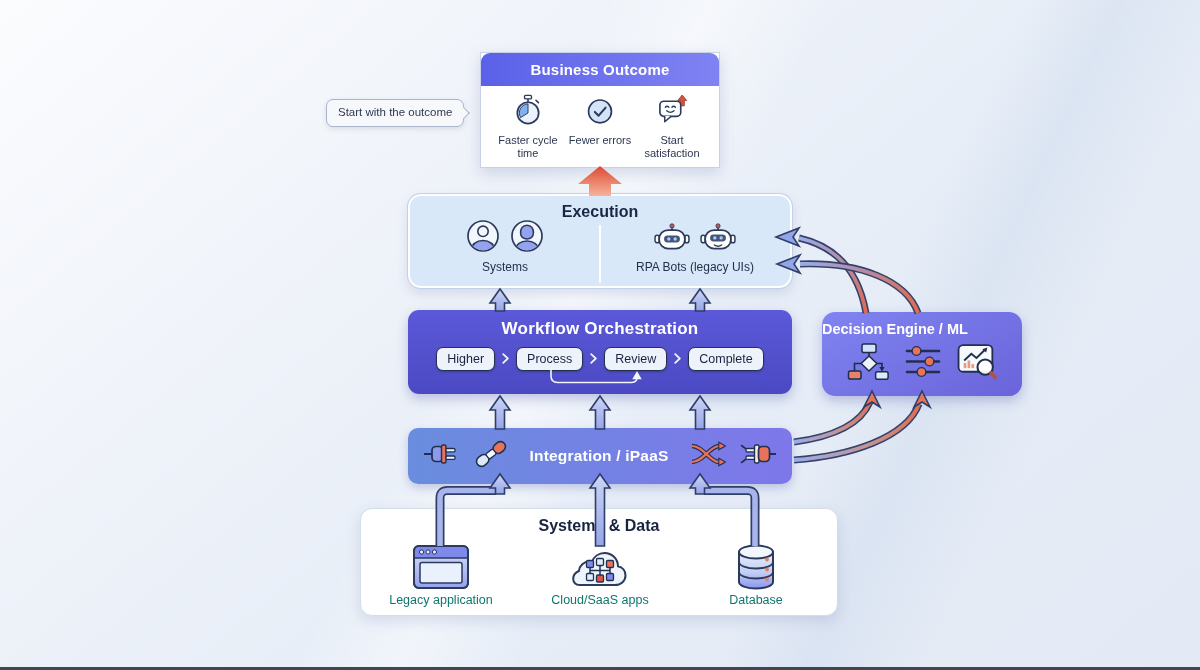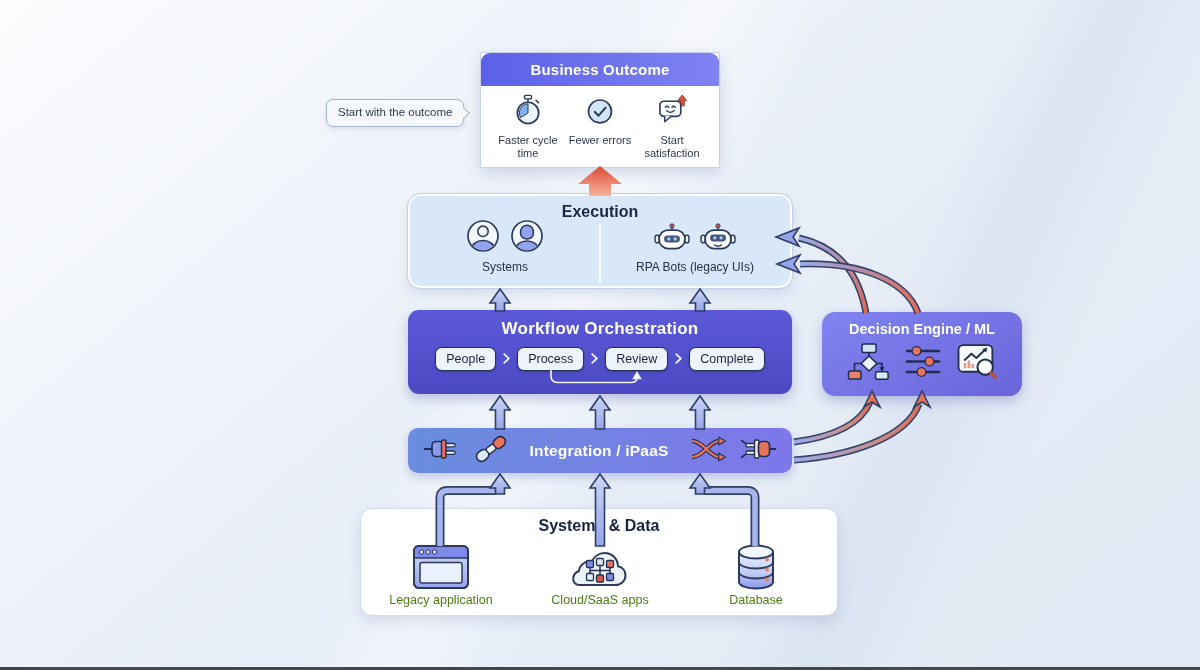--- a/index.html
+++ b/index.html
@@ -52,36 +52,36 @@
       background:linear-gradient(180deg,#5b59d8,#4b49c2);box-shadow:0 5px 12px rgba(60,70,160,.28);}
   .wf-title{text-align:center;margin-top:9px;font-size:17px;font-weight:bold;color:#fff;letter-spacing:.2px;}
   .wf-steps{display:flex;align-items:center;justify-content:center;gap:7px;margin-top:8px;}
   .chip{background:#eef2fb;border:1.5px solid #223052;border-radius:7px;padding:4px 10px;
       font-size:12.5px;color:#1a2440;box-shadow:0 1px 2px rgba(20,30,70,.35);}
   .wf-loop{position:absolute;left:128px;top:60px;z-index:11;}
 
   
   .dec{left:822px;top:312px;width:200px;height:84px;border-radius:13px;
       background:linear-gradient(150deg,#8084f1,#6a64da);box-shadow:0 5px 12px rgba(60,70,160,.28);}
-  .dec-title{text-align:center;margin-top:9px;font-size:14.5px;font-weight:bold;color:#fff;}
+  .dec-title{margin-top:9px;font-size:14.5px;font-weight:bold;color:#fff;}
   .dec-icons{display:flex;align-items:center;justify-content:center;gap:16px;margin-top:5px;}
 
   
-  .intg{left:408px;top:428px;width:384px;height:45px;border-radius:10px;
+  .intg{left:408px;top:428px;width:384px;height:56px;border-radius:10px;
       background:linear-gradient(90deg,#6a8dde,#7e77ea);box-shadow:0 4px 10px rgba(60,70,160,.25);
       display:flex;align-items:center;justify-content:center;gap:13px;}
   .intg-title{font-size:15.5px;font-weight:bold;color:#fff;margin:0 8px;letter-spacing:.2px;}
 
   
   .sys{left:360px;top:508px;width:478px;height:108px;background:#ffffff;border:1px solid #d4dcea;
       border-radius:12px;box-shadow:0 5px 14px rgba(70,90,150,.16);}
   .sys-title{text-align:center;margin-top:8px;font-size:16px;font-weight:bold;color:#17233f;}
   .sys-item{position:absolute;top:33px;width:150px;display:flex;flex-direction:column;align-items:center;}
   .sys-item .icon-slot{height:50px;display:flex;align-items:center;}
-  .sys-item .lbl{margin-top:1px;font-size:12.5px;color:#4d7c0f;}
+  .sys-item .lbl{margin-top:1px;font-size:12.5px;color:#0f766e;}
   .sys-item.i0{left:5px;}  .sys-item.i1{left:164px;}  .sys-item.i2{left:320px;}
 
   .overlay{position:absolute;inset:0;z-index:30;pointer-events:none;}
 </style>
 </head>
 <body>
 
 <div class="canvas">
 
   <div class="abs box bo">
@@ -191,21 +191,21 @@
           </span>
         </div>
         <span class="lbl">RPA Bots (legacy UIs)</span>
       </div>
     </div>
   </div>
 
   <div class="abs box wf">
     <div class="wf-title">Workflow Orchestration</div>
     <div class="wf-steps">
-      <span class="chip">People</span>
+      <span class="chip">Higher</span>
       <span><svg width="7" height="11" viewBox="0 0 7 11">
             <path d="M1.2,1.2 L5.8,5.5 L1.2,9.8" fill="none" stroke="#eef2fb" stroke-width="1.8" stroke-linecap="round" stroke-linejoin="round"></path>
           </svg></span>
       <span class="chip">Process</span>
       <span><svg width="7" height="11" viewBox="0 0 7 11">
             <path d="M1.2,1.2 L5.8,5.5 L1.2,9.8" fill="none" stroke="#eef2fb" stroke-width="1.8" stroke-linecap="round" stroke-linejoin="round"></path>
           </svg></span>
       <span class="chip">Review</span>
       <span><svg width="7" height="11" viewBox="0 0 7 11">
             <path d="M1.2,1.2 L5.8,5.5 L1.2,9.8" fill="none" stroke="#eef2fb" stroke-width="1.8" stroke-linecap="round" stroke-linejoin="round"></path>

